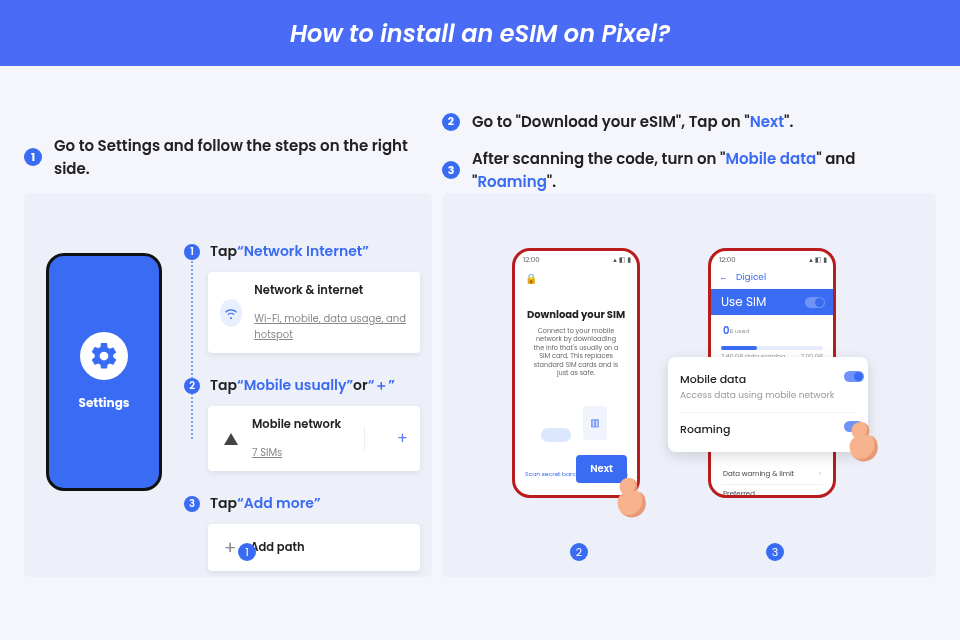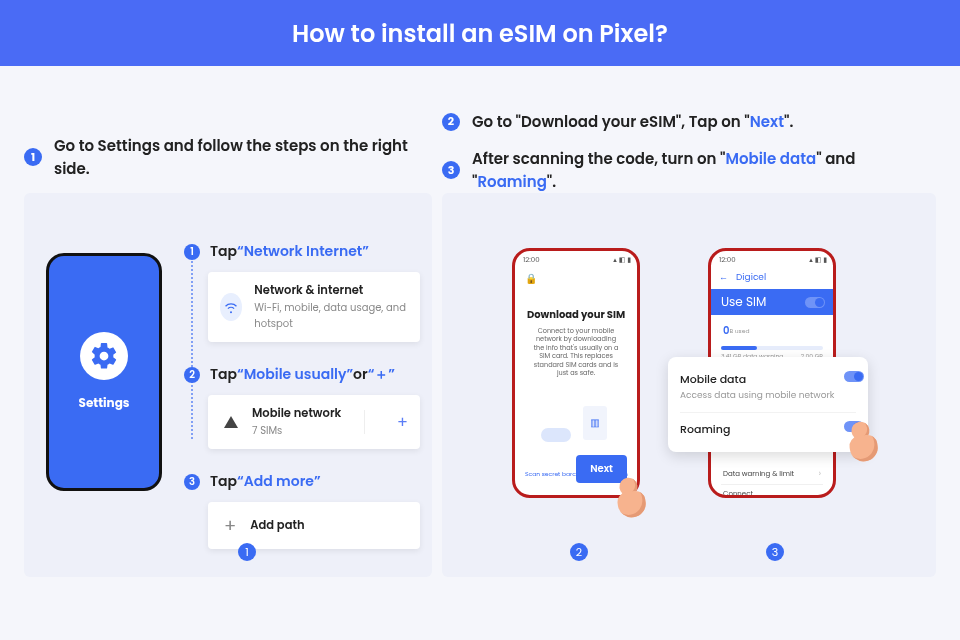--- a/index.html
+++ b/index.html
@@ -15,20 +15,21 @@
 
   .banner {
     background: #4a6bf5;
     height: 66px;
     display: flex;
     align-items: center;
     justify-content: center;
     color: #fff;
     font-size: 24px;
     font-weight: 600;
+    font-style: italic;
   }
 
   .main {
     position: relative;
     width: 960px;
     height: 574px;
   }
 
   .intro-left {
     position: absolute;
@@ -166,21 +167,21 @@
     color: #888; font-size: 18px; font-weight: 400;
     margin: 0 14px 0 4px;
   }
   .settings-card .plus-blue {
     margin-left: auto; color: #5b7df6; font-size: 16px;
     padding-left: 10px;
   }
   .settings-card .vline { width:1px; height:24px; background:#eee; margin-left:auto; }
   .card-text { display:flex; flex-direction:column; }
   .card-text .t1 { font-size: 11.5px; font-weight: 600; color:#222; }
-  .card-text .t2 { font-size: 10px; color: #888; margin-top: 1px; }
+  .card-text .t2 { font-size: 10px; color: #888; margin-top: 12px; text-decoration: underline; }
 
   .pad-bottom-badge {
     width: 18px; height: 18px; border-radius:50%;
     background:#3a6bf3; color:#fff; font-size:11px;
     display:flex; align-items:center; justify-content:center;
     position:absolute; bottom: 16px;
   }
   .panel-left .pad-bottom-badge { left: 214px; }
 
   
@@ -422,37 +423,37 @@
       </div>
       <div class="p3-list">
         <div class="p3-row" style="border-bottom:none;">
           <span style="color:#3a6bf3;font-size:10px;font-weight:600">0</span>
           <span style="" class="sub">B used</span>
         </div>
       </div>
       <div class="usage-bar"></div>
       <div class="usage-foot">
         <span>
-          <span>3.41 GB data warning</span><br>
+          <span>2.40 GB data warning</span><br>
           <span>30 days left</span>
         </span>
         <span>2.00 GB</span>
       </div>
       <div class="p3-list">
         <div class="p3-row">
           <span><span>Calls preference</span><span class="sub">Chine Unicom</span></span>
           <span class="chev">›</span>
         </div>
         <div style="height:58px"></div>
         <div class="p3-row">
           <span><span>Data warning &amp; limit</span></span>
           <span class="chev">›</span>
         </div>
         <div class="p3-row" style="border-bottom:none;">
-          <span><span>Connect</span><span class="sub">VoLTE, Preferred network type, Settings version, Ca...</span></span>
+          <span><span>Preferred</span><span class="sub">VoLTE, Preferred network type, Settings version, Ca...</span></span>
           <span class="chev">⌄</span>
         </div>
       </div>
     </div>
 
     <div class="overlay-card">
       <div class="overlay-row">
         <span class="txt">
           <div class="t1">Mobile data</div>
           <div class="t2">Access data using mobile network</div>

